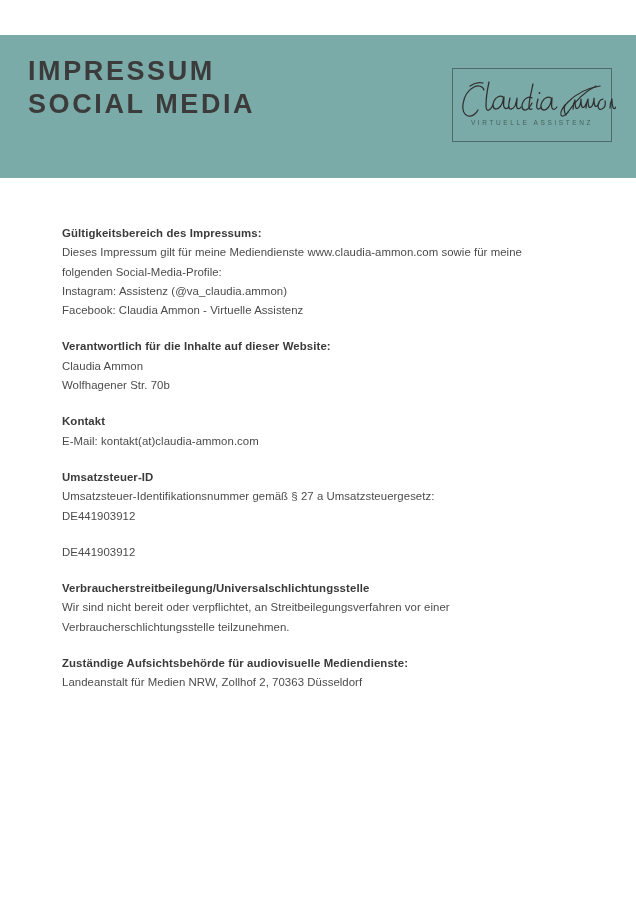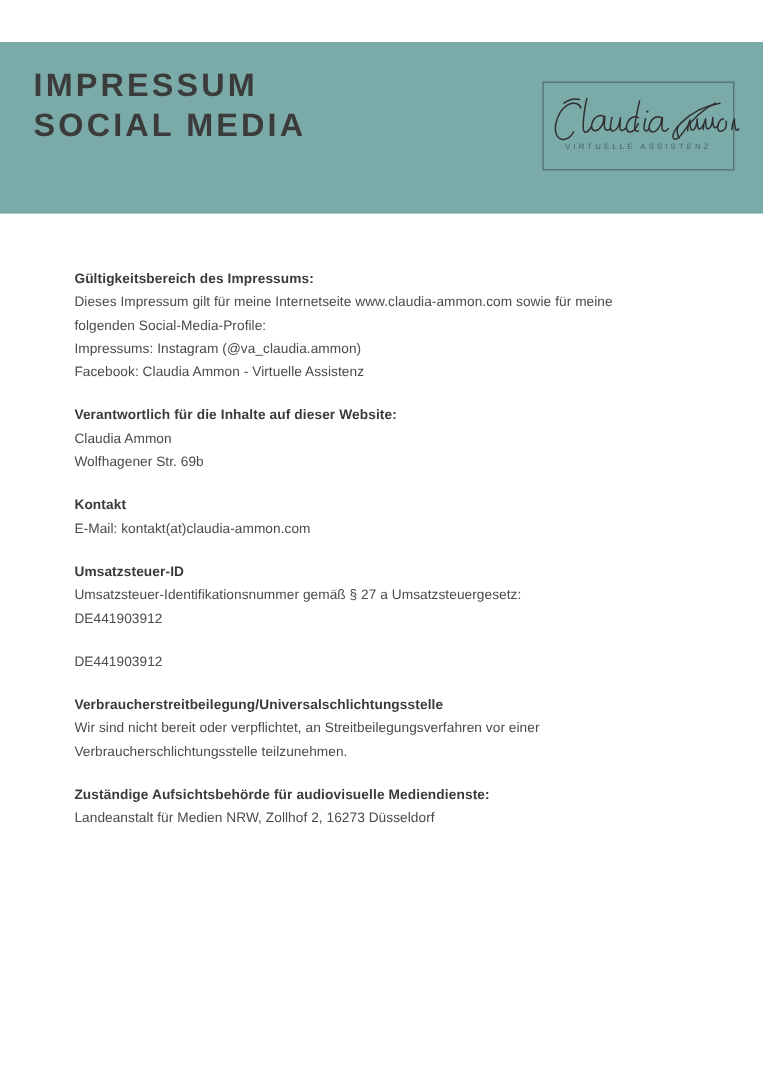--- a/index.html
+++ b/index.html
@@ -150,30 +150,30 @@
       </svg>
     </div>
     <div class="logo-sub">VIRTUELLE ASSISTENZ</div>
   </div>
 </div>
 
 <div class="content">
 
   <div class="section">
     <div class="sec-heading">Gültigkeitsbereich des Impressums:</div>
-    <div class="sec-line">Dieses Impressum gilt für meine Internetseite www.claudia-ammon.com sowie für meine</div>
+    <div class="sec-line">Dieses Impressum gilt für meine Mediendienste www.claudia-ammon.com sowie für meine</div>
     <div class="sec-line">folgenden Social-Media-Profile:</div>
-    <div class="sec-line">Impressums: Instagram (@va_claudia.ammon)</div>
+    <div class="sec-line">Instagram: Assistenz (@va_claudia.ammon)</div>
     <div class="sec-line">Facebook: Claudia Ammon - Virtuelle Assistenz</div>
   </div>
 
   <div class="section">
     <div class="sec-heading">Verantwortlich für die Inhalte auf dieser Website:</div>
     <div class="sec-line">Claudia Ammon</div>
-    <div class="sec-line">Wolfhagener Str. 69b</div>
+    <div class="sec-line">Wolfhagener Str. 70b</div>
   </div>
 
   <div class="section">
     <div class="sec-heading">Kontakt</div>
     <div class="sec-line">E-Mail: kontakt(at)claudia-ammon.com</div>
   </div>
 
   <div class="section">
     <div class="sec-heading">Umsatzsteuer-ID</div>
     <div class="sec-line">Umsatzsteuer-Identifikationsnummer gemäß § 27 a Umsatzsteuergesetz:</div>
@@ -185,15 +185,15 @@
   </div>
 
   <div class="section">
     <div class="sec-heading">Verbraucherstreitbeilegung/Universalschlichtungsstelle</div>
     <div class="sec-line">Wir sind nicht bereit oder verpflichtet, an Streitbeilegungsverfahren vor einer</div>
     <div class="sec-line">Verbraucherschlichtungsstelle teilzunehmen.</div>
   </div>
 
   <div class="section">
     <div class="sec-heading">Zuständige Aufsichtsbehörde für audiovisuelle Mediendienste:</div>
-    <div class="sec-line">Landeanstalt für Medien NRW, Zollhof 2, 16273 Düsseldorf</div>
+    <div class="sec-line">Landeanstalt für Medien NRW, Zollhof 2, 70363 Düsseldorf</div>
   </div>
 </div>
 
 </body></html>

